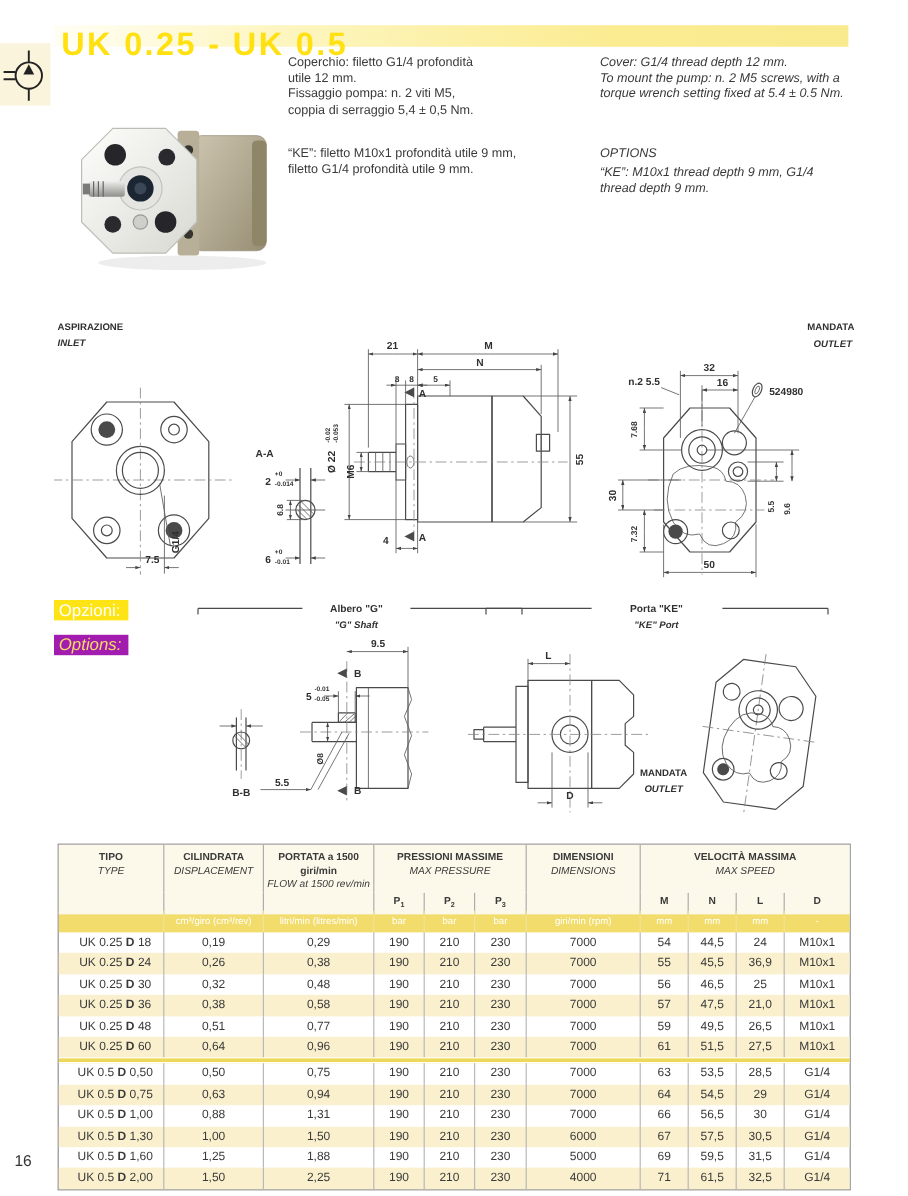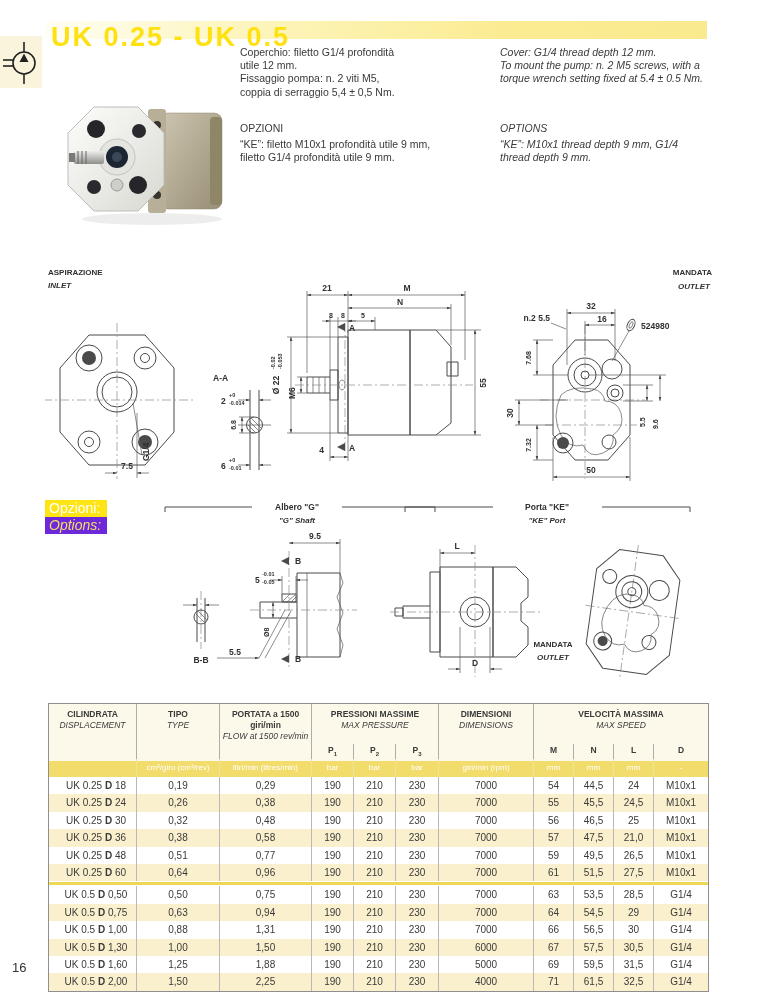--- a/index.html
+++ b/index.html
@@ -9,21 +9,21 @@
   .title{font-size:27px;font-weight:bold;color:#FFE112;letter-spacing:2px;line-height:33px;padding-left:6px;white-space:nowrap}
   .icon-box{left:0;top:36px;width:42px;height:52px;background:#FBF4DC}
   .intro{font-size:10.5px;line-height:13.2px;color:#3a3a3a}
   .pre{white-space:pre-line}
   .it-col{left:240px;top:46px;width:245px}
   .en-col{left:500px;top:46px;width:256px;font-style:italic}
   .opt-block{position:absolute;left:0;top:76px;width:100%}
   .opt-h{margin-bottom:3px}
   .badge{left:45px;width:58px;height:17px;font-size:14px;line-height:17px;padding-left:4px;font-weight:normal}
   .badge1{top:500px;background:#FFE415;color:#fff}
-  .badge2{top:517px;background:#6d28d9;color:#F2DE64;font-style:italic}
+  .badge2{top:529px;background:#a21caf;color:#F2DE64;font-style:italic}
   
   .dwg{left:45px;top:265px}
   .ln{fill:none;stroke:#4a4a4a;stroke-width:1;stroke-linejoin:round}
   .lnt{fill:none;stroke:#5a5a5a;stroke-width:.7}
   .cl{fill:none;stroke:#8a8a8a;stroke-width:.7;stroke-dasharray:9 3 2 3}
   .dim{font:bold 8.5px "Liberation Sans",sans-serif;fill:#303030}
   .dimS{font:bold 5.5px "Liberation Sans",sans-serif;fill:#303030}
   .dim7{font:bold 7px "Liberation Sans",sans-serif;fill:#303030}
   .lab{font:bold 8px "Liberation Sans",sans-serif;fill:#303030}
   .labI{font:italic bold 8px "Liberation Sans",sans-serif;fill:#303030}
@@ -103,21 +103,20 @@
     <line x1="26" y1="56" x2="26" y2="69" stroke="#666"></line>
   <rect x="9" y="58" width="6" height="9" fill="#7a7a78"></rect>
 </svg>
 
 <div class="abs intro it-col">
   <div class="pre">Coperchio: filetto G1/4 profondità
 utile 12 mm.
 Fissaggio pompa: n. 2 viti M5,
 coppia di serraggio 5,4 ± 0,5 Nm.</div>
   <div class="opt-block">
-    <div class="opt-h">OPZIONI</div>
     <div class="pre">“KE”: filetto M10x1 profondità utile 9 mm,
 filetto G1/4 profondità utile 9 mm.</div>
   </div>
 </div>
 <div class="abs intro en-col">
   <div class="pre">Cover: G1/4 thread depth 12 mm.
 To mount the pump: n. 2 M5 screws, with a
 torque wrench setting fixed at 5.4 ± 0.5 Nm.</div>
   <div class="opt-block">
     <div class="opt-h">OPTIONS</div>
@@ -419,26 +418,26 @@
     </g>
   </g>
 </svg>
 
 <div class="abs badge badge1">Opzioni:</div>
 <div class="abs badge badge2">Options:</div>
 
 <div class="abs tbl">
   <div class="hrow1">
     <div class="hcell">
+      <div class="hit">TIPO</div>
+      <div class="hen">TYPE</div>
+    </div>
+    <div class="hcell">
       <div class="hit">CILINDRATA</div>
       <div class="hen">DISPLACEMENT</div>
-    </div>
-    <div class="hcell">
-      <div class="hit">TIPO</div>
-      <div class="hen">TYPE</div>
     </div>
     <div class="hcell">
       <div class="hit">PORTATA a 1500 giri/min</div>
       <div class="hen">FLOW at 1500 rev/min</div>
     </div>
     <div class="hcell">
       <div class="hit">PRESSIONI MASSIME</div>
       <div class="hen">MAX PRESSURE</div>
     </div>
     <div class="hcell">
@@ -493,21 +492,21 @@
       <div class="trow cream">
         <div class="tc"><span>UK 0.25 </span><span class="b">D</span><span> 24</span></div>
         <div class="tc">0,26</div>
         <div class="tc">0,38</div>
         <div class="tc">190</div>
         <div class="tc">210</div>
         <div class="tc">230</div>
         <div class="tc">7000</div>
         <div class="tc">55</div>
         <div class="tc">45,5</div>
-        <div class="tc">24,5</div>
+        <div class="tc">36,9</div>
         <div class="tc">M10x1</div>
       </div>
       <div class="trow">
         <div class="tc"><span>UK 0.25 </span><span class="b">D</span><span> 30</span></div>
         <div class="tc">0,32</div>
         <div class="tc">0,48</div>
         <div class="tc">190</div>
         <div class="tc">210</div>
         <div class="tc">230</div>
         <div class="tc">7000</div>

